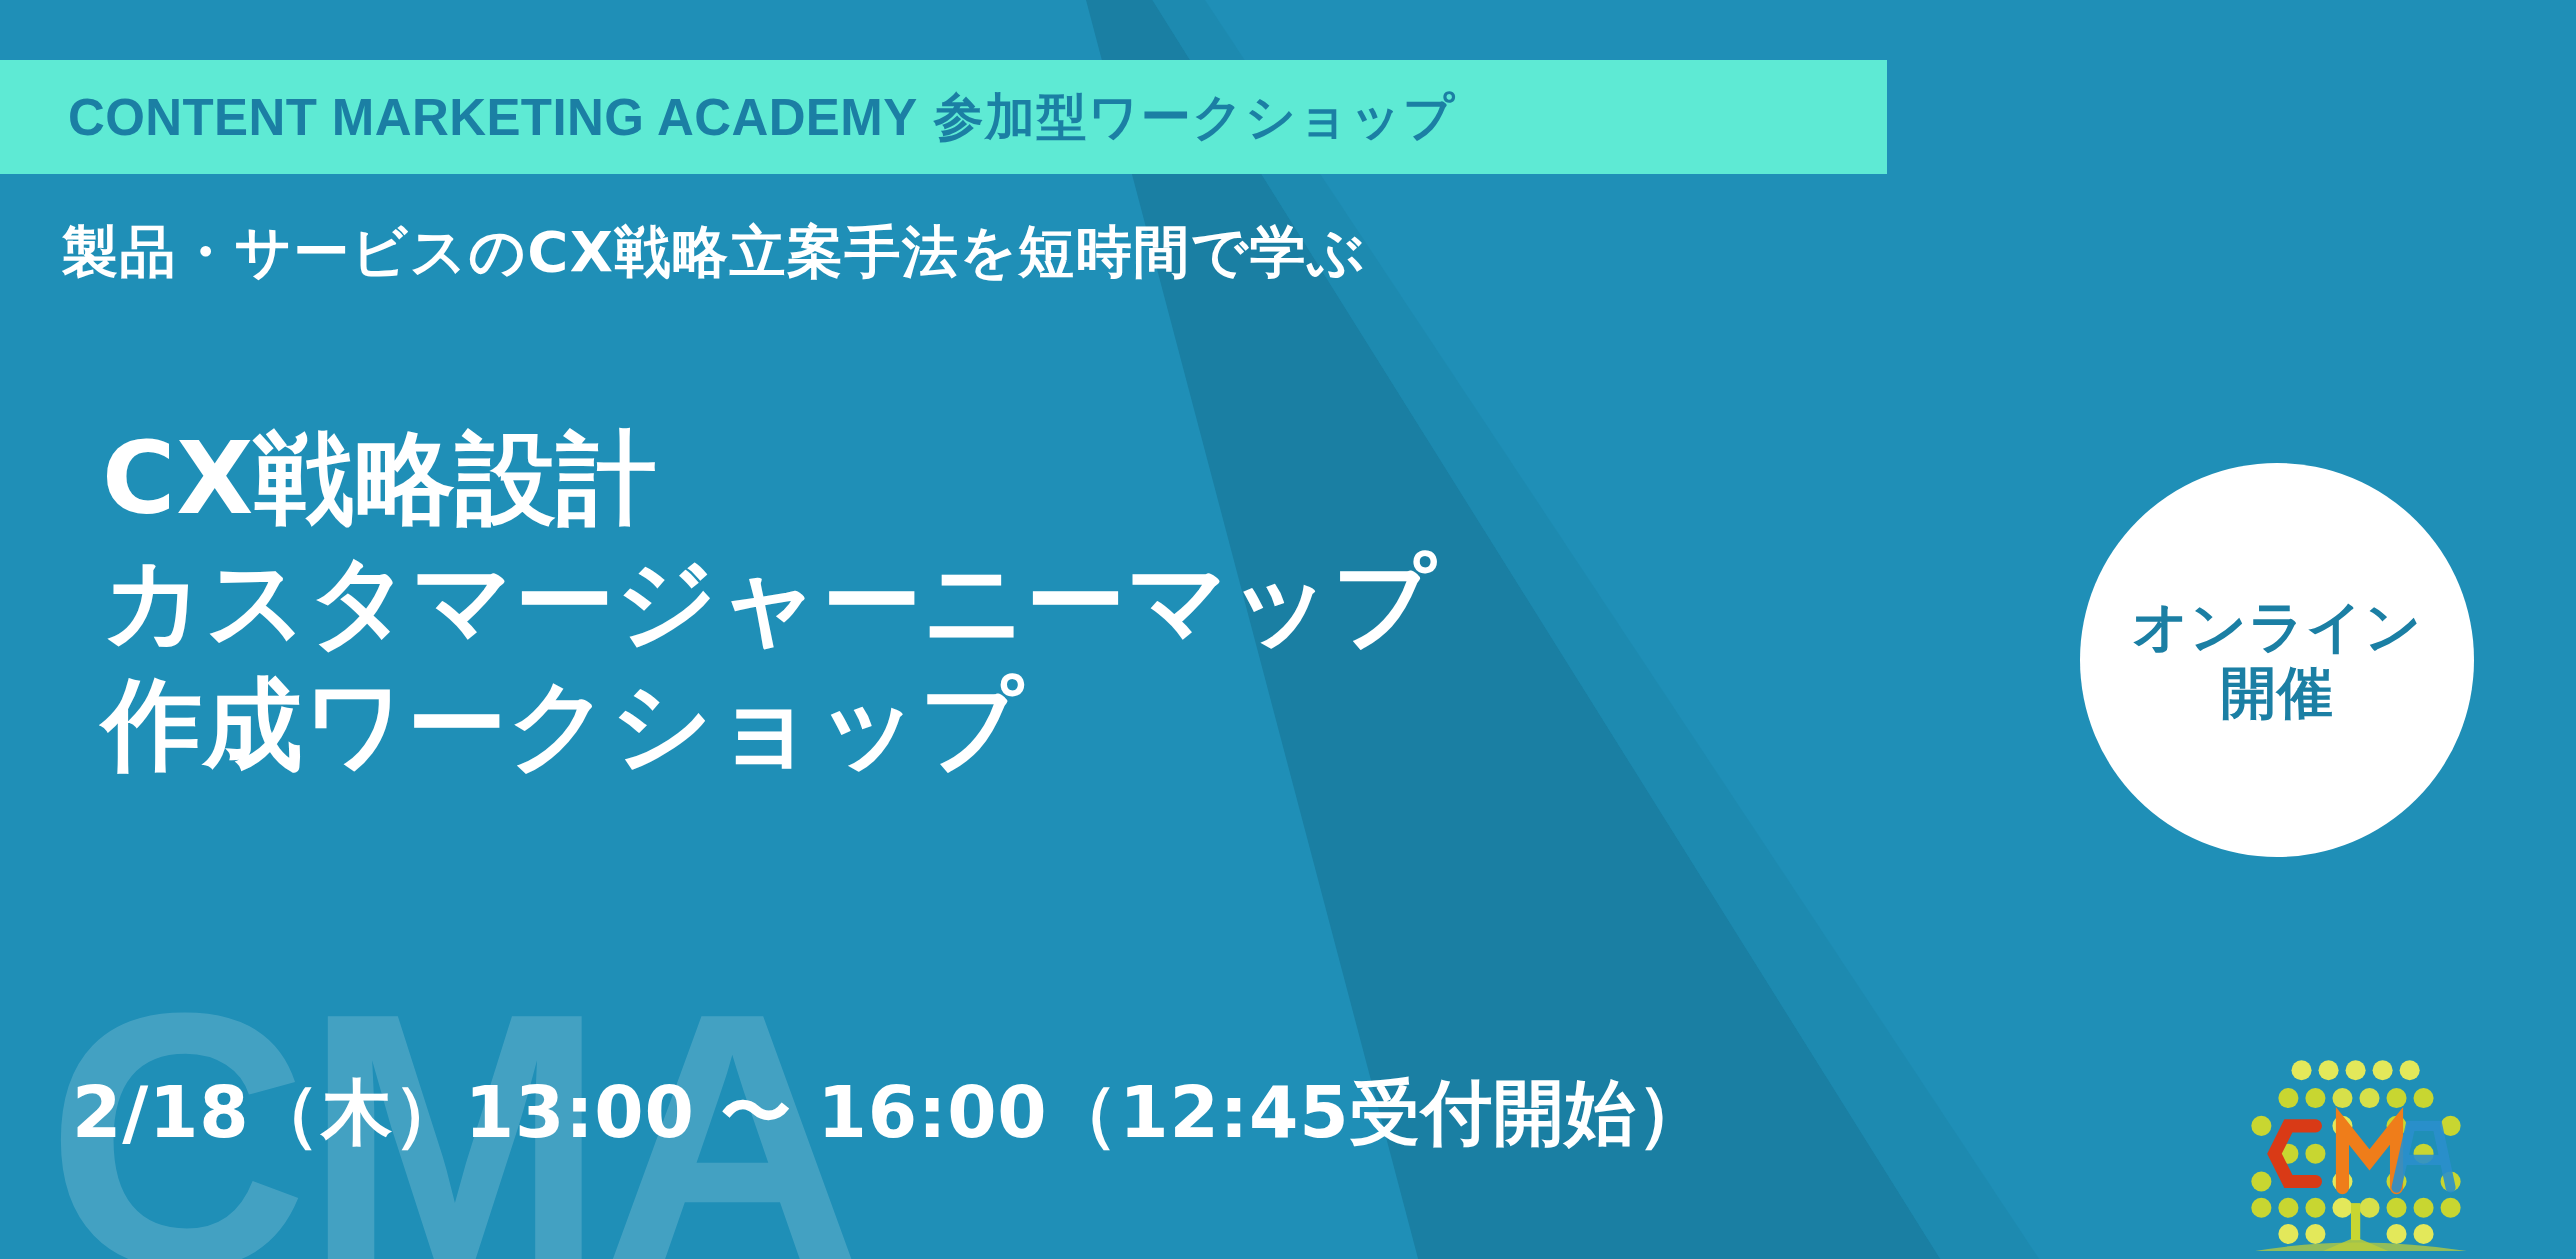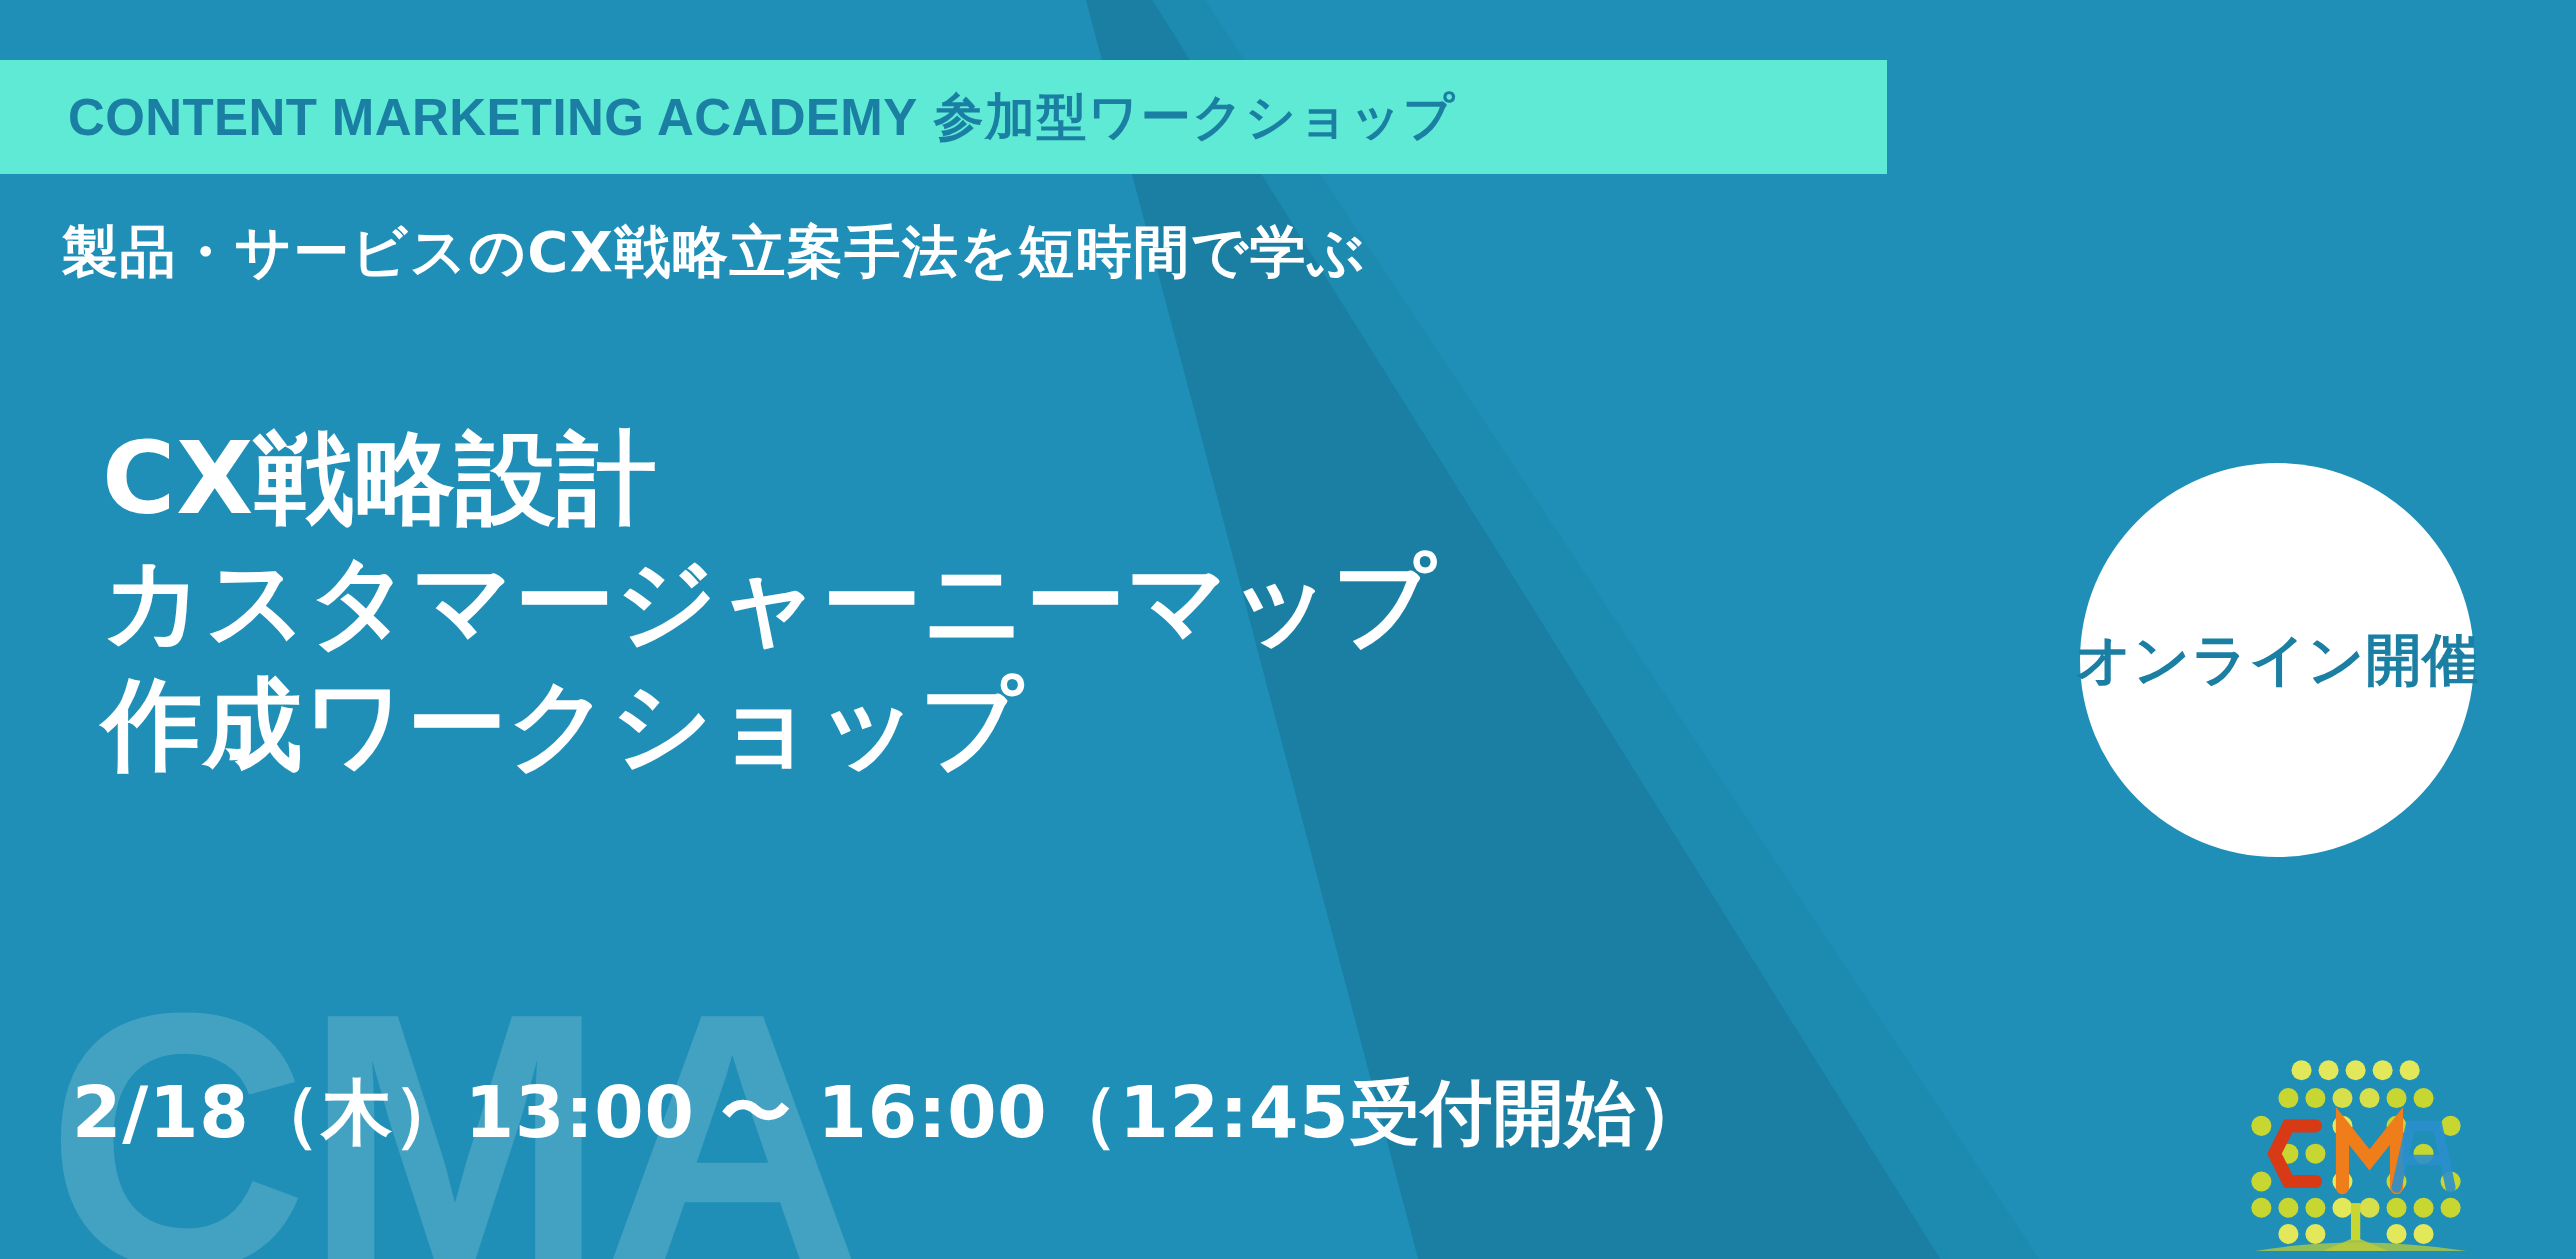--- a/index.html
+++ b/index.html
@@ -121,21 +121,21 @@
   
   .badge {
     position: absolute;
     left: 2080px;
     top: 463px;
     width: 394px;
     height: 394px;
     border-radius: 50%;
     background: #ffffff;
     display: flex;
-    flex-direction: row;
+    flex-direction: column;
     align-items: center;
     justify-content: center;
   }
   .badge-line {
     color: #1b7fa4;
     font-size: 56px;
     font-weight: 700;
     line-height: 1.18;
     letter-spacing: 0.8px;
     font-family: "DejaVu Sans", sans-serif;

